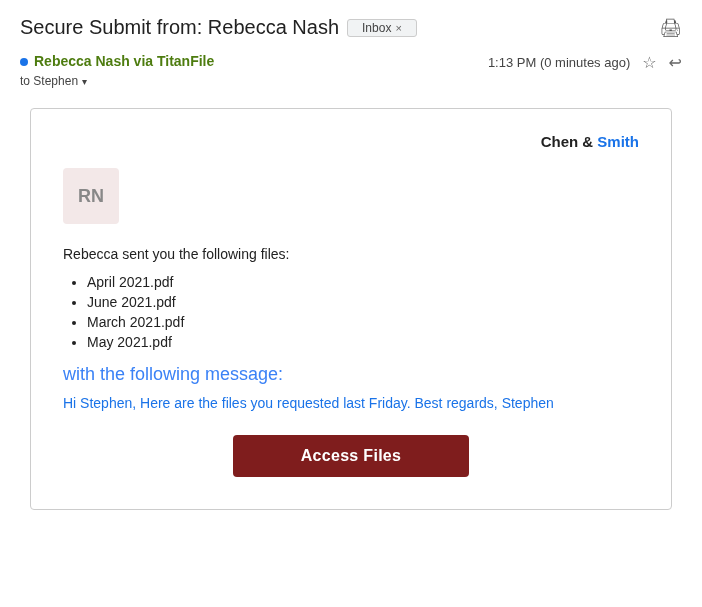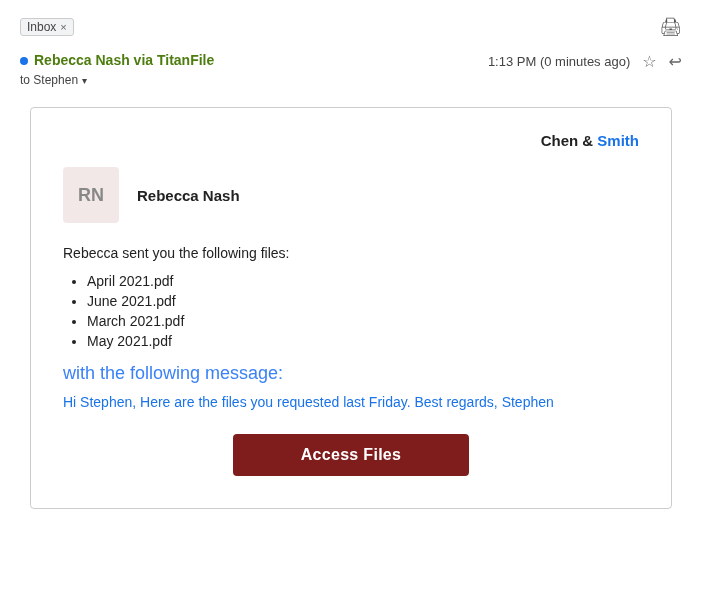--- a/index.html
+++ b/index.html
@@ -24,21 +24,21 @@
       font-weight: normal;
       display: flex;
       align-items: center;
       gap: 8px;
     }
     .inbox-badge {
       font-size: 12px;
       color: #444;
       border: 1px solid #ccc;
       border-radius: 3px;
-      padding: 1px 6px;
+      padding: 1px 14px;
       display: flex;
       align-items: center;
       gap: 4px;
       background: #f1f3f4;
     }
     .inbox-badge-x {
       cursor: pointer;
       color: #666;
       font-size: 11px;
     }
@@ -200,20 +200,21 @@
       padding: 12px 68px;
       cursor: pointer;
       letter-spacing: 0.3px;
     }
   </style>
 </head>
 <body>
 
 <div class="email-header-row">
   <div class="email-subject">
+    <span>Secure Submit from: Rebecca Nash</span>
     <span class="inbox-badge">
       <span>Inbox</span>
       <span class="inbox-badge-x">×</span>
     </span>
   </div>
   <span class="print-icon">🖨</span>
 </div>
 
 <div class="sender-row">
   <div class="sender-left">
@@ -235,21 +236,20 @@
 <div class="email-card">
 
   <div class="brand-row">
     <span>Chen &amp;</span>
     <span class="brand-smith">Smith</span>
   </div>
 
   <div class="sender-card">
     <div class="avatar">RN</div>
     <div class="sender-info">
-      <div class="sender-fullname">Rebecca Nash</div>
     </div>
   </div>
 
   <p class="body-text">Rebecca sent you the following files:</p>
 
   <ul class="file-list">
     <li>April 2021.pdf</li>
     <li>June 2021.pdf</li>
     <li>March 2021.pdf</li>
     <li>May 2021.pdf</li>

